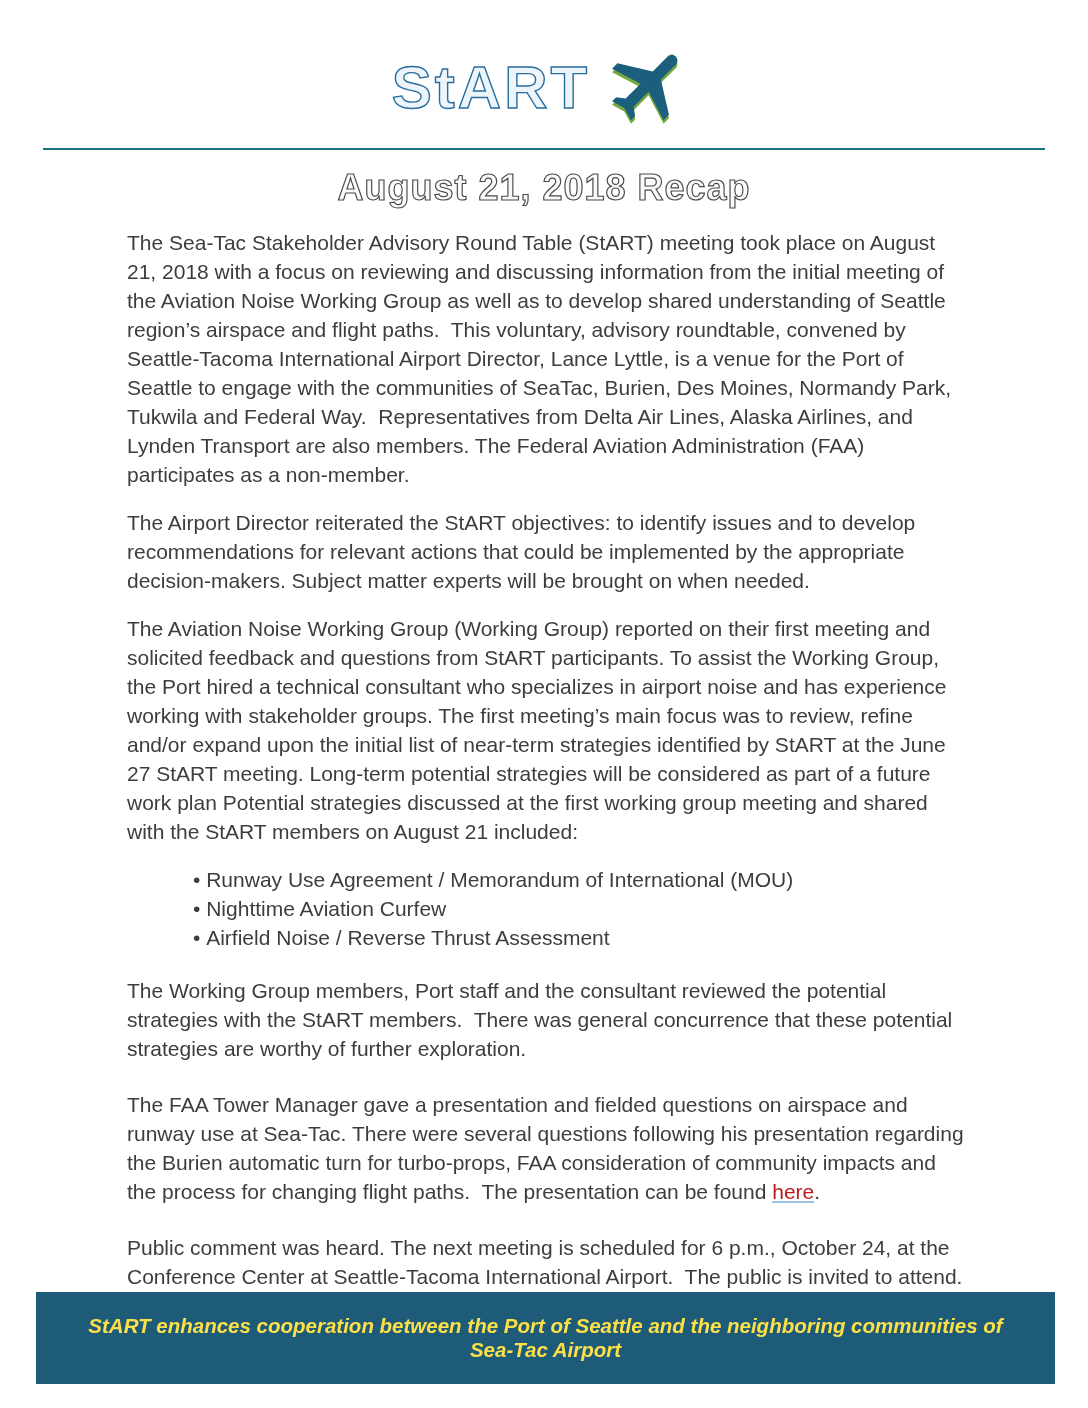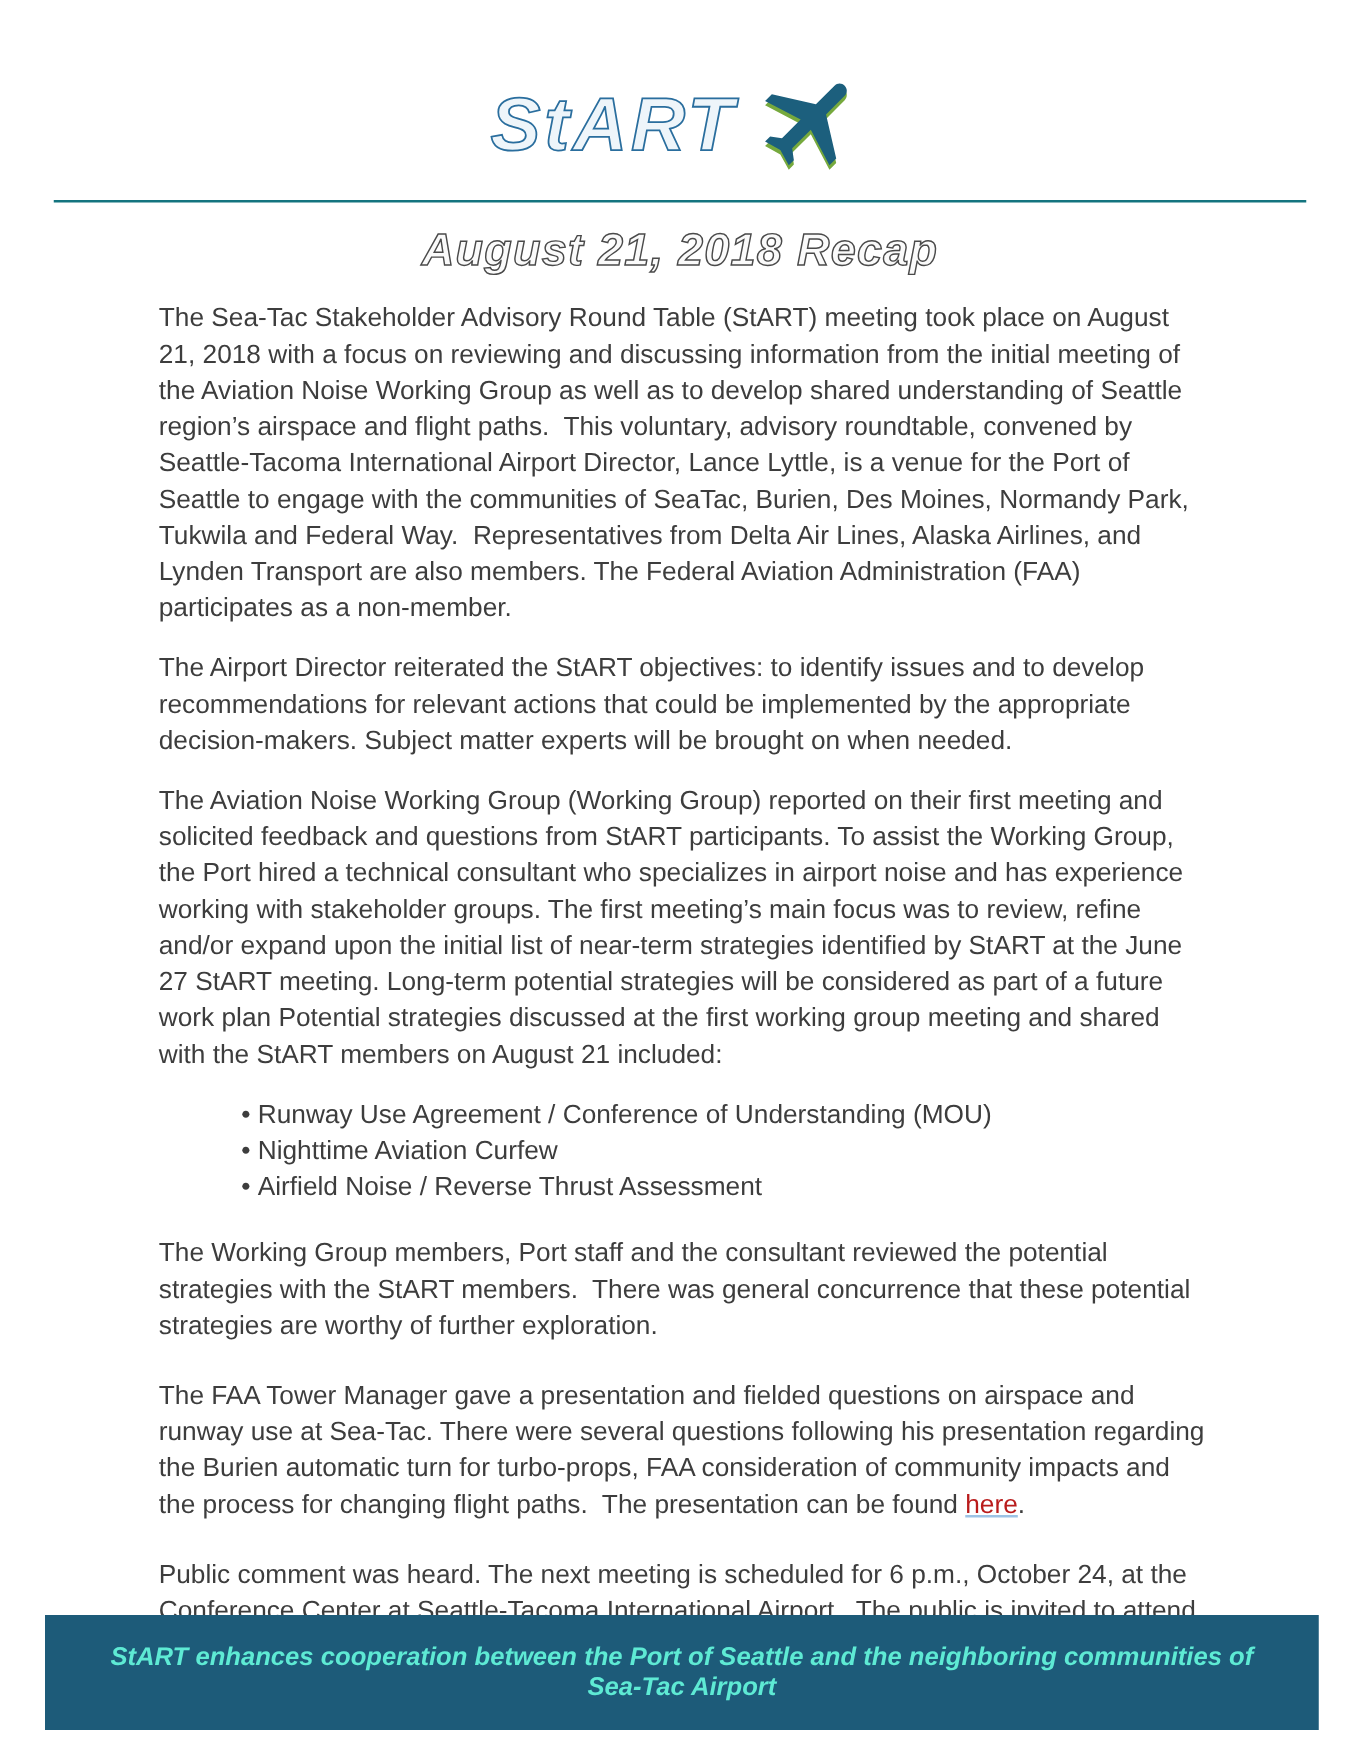--- a/index.html
+++ b/index.html
@@ -7,21 +7,21 @@
     position: relative;
     width: 1088px;
     height: 1408px;
     margin: 0 auto;
     background: #ffffff;
     font-family: "Liberation Sans", sans-serif;
     color: #3d3d3d;
     overflow: hidden;
   }
   
-  .header { padding-top: 52px; text-align: center; font-style: italic; }
+  .header { padding-top: 40px; text-align: center; }
   .logo-row {
     display: flex; align-items: center; justify-content: center;
     height: 96px; gap: 14px;
   }
   .logo-text {
     font-size: 60px; font-weight: 600; letter-spacing: 3px;
     color: #2a6e9e; line-height: 1;
   }
   .plane-wrap { width: 92px; height: 92px; transform: rotate(45deg); margin-top: -6px; }
   .plane-wrap svg { width: 100%; height: 100%; }
@@ -66,21 +66,21 @@
   ul.bullet-list li::before { content: "\2022\00a0"; color: #3d3d3d; }
   a.doc-link { color: #b91c1c; text-decoration: underline; text-decoration-color: #9cc3e5; }
   
   .footer-bar {
     position: absolute;
     left: 36px; right: 33px; top: 1292px; height: 92px;
     background: #1d5b79;
     display: flex; align-items: center; justify-content: center;
   }
   .footer-text {
-    color: #5eead4;
+    color: #fde047;
     font-style: italic;
     font-weight: 600;
     font-size: 20.5px;
     text-align: center;
     padding: 0 30px;
   }
 </style>
 </head>
 <body>
 
@@ -96,21 +96,21 @@
     </div>
     <hr class="divider">
     <div class="doc-title sketch-dark">August 21, 2018 Recap</div>
   </div>
 
   <div class="content">
     <p>The Sea-Tac Stakeholder Advisory Round Table (StART) meeting took place on August 21, 2018 with a focus on reviewing and discussing information from the initial meeting of the Aviation Noise Working Group as well as to develop shared understanding of Seattle region’s airspace and flight paths.  This voluntary, advisory roundtable, convened by Seattle-Tacoma International Airport Director, Lance Lyttle, is a venue for the Port of Seattle to engage with the communities of SeaTac, Burien, Des Moines, Normandy Park, Tukwila and Federal Way.  Representatives from Delta Air Lines, Alaska Airlines, and Lynden Transport are also members. The Federal Aviation Administration (FAA) participates as a non-member.</p>
     <p>The Airport Director reiterated the StART objectives: to identify issues and to develop recommendations for relevant actions that could be implemented by the appropriate decision-makers. Subject matter experts will be brought on when needed.</p>
     <p>The Aviation Noise Working Group (Working Group) reported on their first meeting and solicited feedback and questions from StART participants. To assist the Working Group, the Port hired a technical consultant who specializes in airport noise and has experience working with stakeholder groups. The first meeting’s main focus was to review, refine and/or expand upon the initial list of near-term strategies identified by StART at the June 27 StART meeting. Long-term potential strategies will be considered as part of a future work plan Potential strategies discussed at the first working group meeting and shared with the StART members on August 21 included:</p>
     <ul class="bullet-list">
-      <li>Runway Use Agreement / Conference of Understanding (MOU)</li>
+      <li>Runway Use Agreement / Memorandum of International (MOU)</li>
       <li>Nighttime Aviation Curfew</li>
       <li>Airfield Noise / Reverse Thrust Assessment</li>
     </ul>
     <p class="gap-lg">The Working Group members, Port staff and the consultant reviewed the potential strategies with the StART members.  There was general concurrence that these potential strategies are worthy of further exploration.</p>
     <p class="gap-lg"><span>The FAA Tower Manager gave a presentation and fielded questions on airspace and runway use at Sea-Tac. There were several questions following his presentation regarding the Burien automatic turn for turbo-props, FAA consideration of community impacts and the process for changing flight paths.  The presentation can be found </span><a href="#" class="doc-link">here</a><span>.</span></p>
     <p class="gap-lg">Public comment was heard. The next meeting is scheduled for 6 p.m., October 24, at the Conference Center at Seattle-Tacoma International Airport.  The public is invited to attend.</p>
     <p><span>StART meeting documents may be found on the Port of Seattle </span><a href="#" class="doc-link">website</a><span>.</span></p>
   </div>
 
   <div class="footer-bar">

